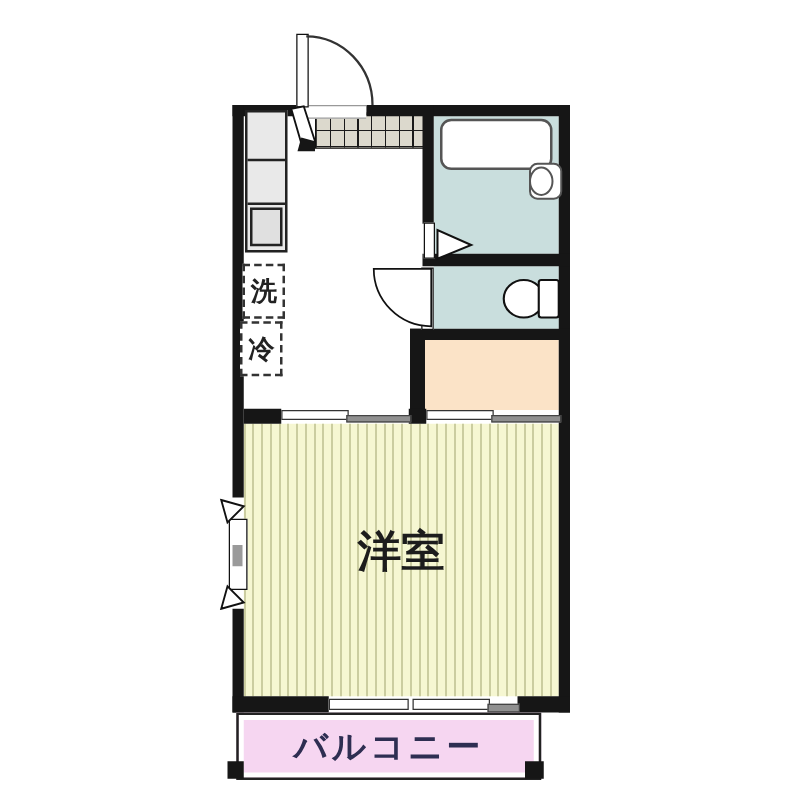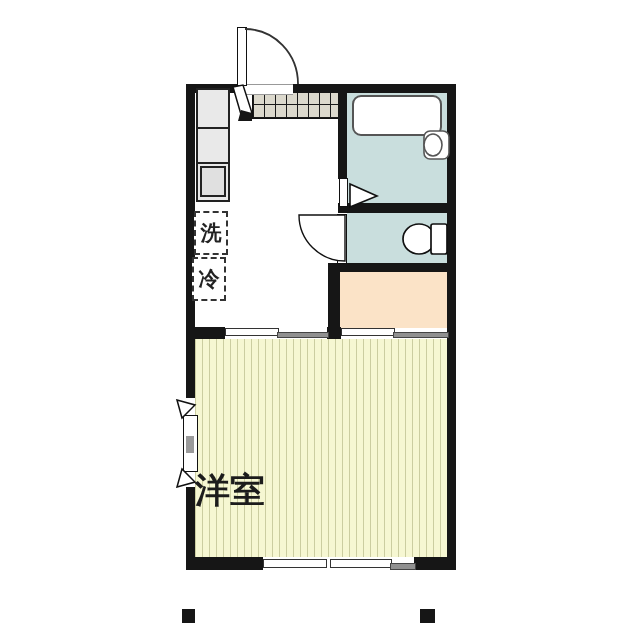--- a/index.html
+++ b/index.html
@@ -33,22 +33,22 @@
     font-size:21px;font-weight:bold;color:#222;background:#fff;
   }
   .tub{background:#fff;border:2px solid #555;border-radius:9px;}
   .leaf{background:#fff;border:1.5px solid #111;}
   .slide-white{background:#fff;border:1.5px solid #333;}
   .slide-gray{background:#909090;border:1px solid #444;}
   .window-frame{background:#fff;border:1.5px solid #111;}
   .window-mid{position:absolute;background:#9a9a9a;}
   .threshold{background:#fff;border-top:1px solid #999;border-bottom:1px solid #999;}
   .room-label{
-    display:flex;flex-direction:row;align-items:center;justify-content:flex-start;
-    color:#1c1c1c;font-weight:bold;text-align:center;line-height:1.05;margin-top:48px;
+    display:flex;flex-direction:column;align-items:center;justify-content:center;
+    color:#1c1c1c;font-weight:bold;text-align:center;line-height:1.05;
   }
   .room-name{font-size:35px;}
   .room-size{font-size:33px;}
   .balcony{
     background:var(--balcony);border:2px solid #222;
     box-shadow:inset 0 0 0 4px #fff;
     display:flex;align-items:center;justify-content:center;
     color:var(--balcony_text);font-size:27px;font-weight:bold;letter-spacing:3px;
   }
   .pier{background:var(--wall);}
@@ -111,20 +111,23 @@
   <div class="abs slide-gray" style="left:390px;top:563px;width:24px;height:5px;"></div>
 
   <div class="abs window-frame" style="left:183px;top:415px;width:13px;height:55px;">
     <div class="window-mid" style="left:2px;top:20px;width:8px;height:17px;"></div>
   </div>
 
   <div class="abs room-label" style="left:195px;top:400px;width:252px;height:85px;">
     <span class="room-name">洋室</span>
   </div>
 
+  <div class="abs balcony" style="left:189px;top:570px;width:240px;height:50px;">
+    <span>バルコニー</span>
+  </div>
   <div class="abs pier" style="left:182px;top:609px;width:13px;height:14px;"></div>
   <div class="abs pier" style="left:420px;top:609px;width:15px;height:14px;"></div>
 
   <svg class="overlay" width="639" height="640" viewBox="0 0 639 640">
 
     <path d="M 245 29 A 53 55 0 0 1 298 84" fill="none" stroke="#333" stroke-width="1.8"></path>
 
     <polygon points="233,87 243,85 252,113 242,118" fill="#ffffff" stroke="#111" stroke-width="1.5"></polygon>
     <polygon points="241,110 252,113 252,121 238,121" fill="#161616"></polygon>
 

